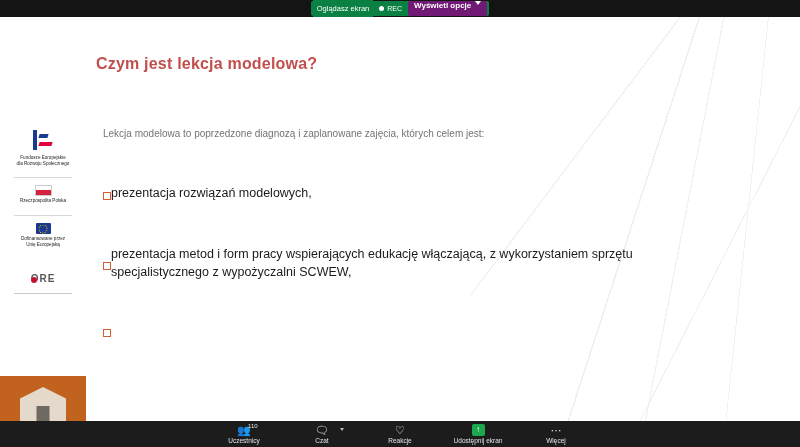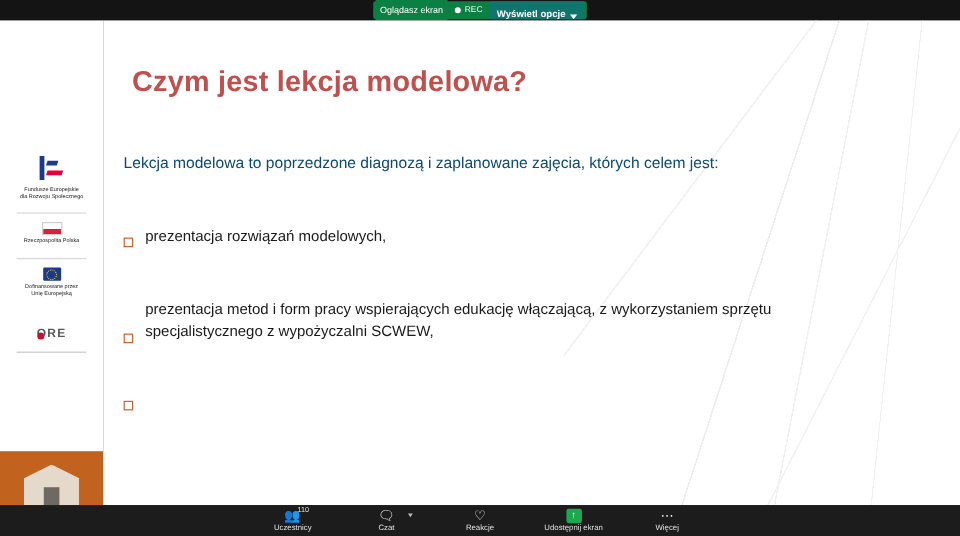--- a/index.html
+++ b/index.html
@@ -29,22 +29,22 @@
     color: #ffffff; font-size: 7.5px; padding: 0 4px; height: 13px;
     display: flex; align-items: center; gap: 3px;
   }
   .mic-glyph { font-size: 7px; color: #ffffff; }
   #rec-seg {
     display: flex; align-items: center; gap: 3px; padding: 0 6px;
     height: 13px; font-size: 7px; color: #ffffff;
   }
   #rec-dot { width: 5px; height: 5px; border-radius: 50%; background: #ffffff; }
   #opts-seg {
-    display: flex; align-items: flex-end; gap: 4px;
-    background: #0f766e; height: 15px; padding: 0 6px;
+    display: flex; align-items: flex-start; gap: 4px;
+    background: #701a75; height: 15px; padding: 0 6px;
     font-size: 8px; color: #ffffff; font-weight: bold;
     border-radius: 2px;
   }
   .caret-down {
     width: 0; height: 0;
     border-left: 3.5px solid transparent;
     border-right: 3.5px solid transparent;
     border-top: 4px solid #ffffff;
   }
 
@@ -63,33 +63,33 @@
     position: absolute; right: 0; top: 0; width: 330px; height: 404px;
     background:
       linear-gradient(108deg, transparent 0 49.6%, #ededed 49.6% 49.9%, transparent 49.9%),
       linear-gradient(101deg, transparent 0 62%, #f0f0f0 62% 62.3%, transparent 62.3%),
       linear-gradient(117deg, transparent 0 70%, #f1f1f1 70% 70.25%, transparent 70.25%),
       linear-gradient(127deg, transparent 0 33%, #f2f2f2 33% 33.3%, transparent 33.3%),
       linear-gradient(96deg,  transparent 0 80%, #f1f1f1 80% 80.25%, transparent 80.25%);
     pointer-events: none;
   }
   #slide-title {
-    position: absolute; left: 24px; top: 38px;
-    font-size: 24px; font-weight: bold; color: #c0504d;
+    position: absolute; left: 10px; top: 38px;
+    font-size: 16px; font-weight: bold; color: #c0504d;
     letter-spacing: .2px;
   }
   #slide-body {
     position: absolute; left: 17px; top: 110px; width: 600px;
   }
   #lead {
-    font-size: 13px; color: #0c4a6e; line-height: 1.4;
+    font-size: 10px; color: #737373; line-height: 1.4;
     margin-bottom: 18px;
   }
   .bullet-row {
-    display: flex; align-items: flex-end; gap: 10px; margin-bottom: 19px; margin-top: 43px;
+    display: flex; align-items: center; margin-bottom: 19px; margin-top: 43px;
   }
   .bullet-box {
     flex: 0 0 auto; width: 8px; height: 8px; margin-top: 5px;
     border: 1.4px solid #d06030; background: transparent;
   }
   .bullet-text {
     font-size: 12.5px; color: #1a1a1a; line-height: 1.45;
   }
 
   

